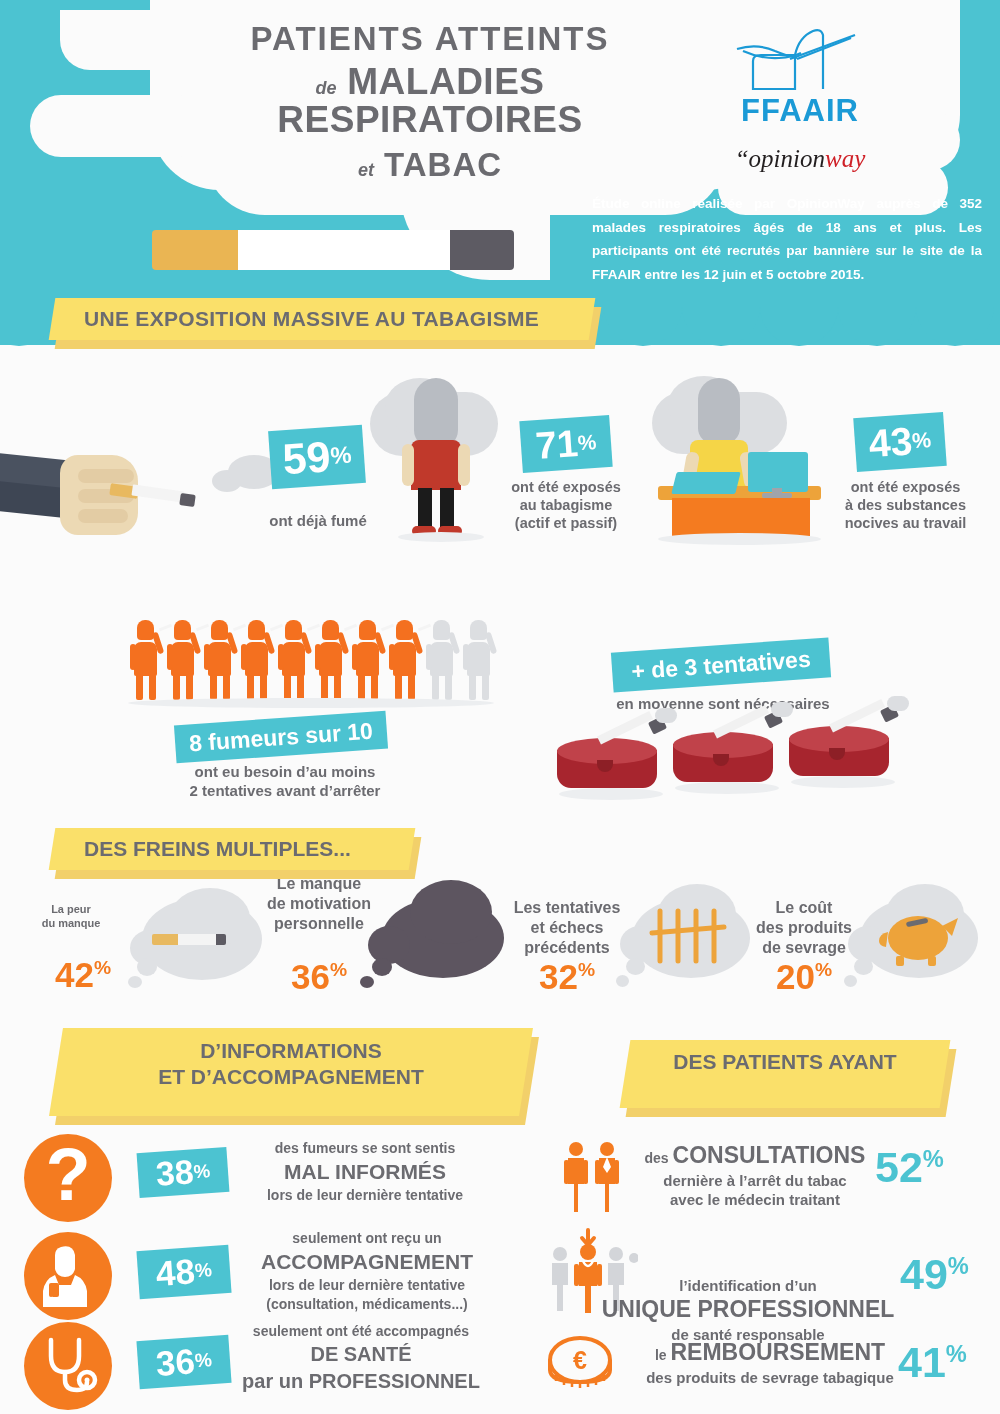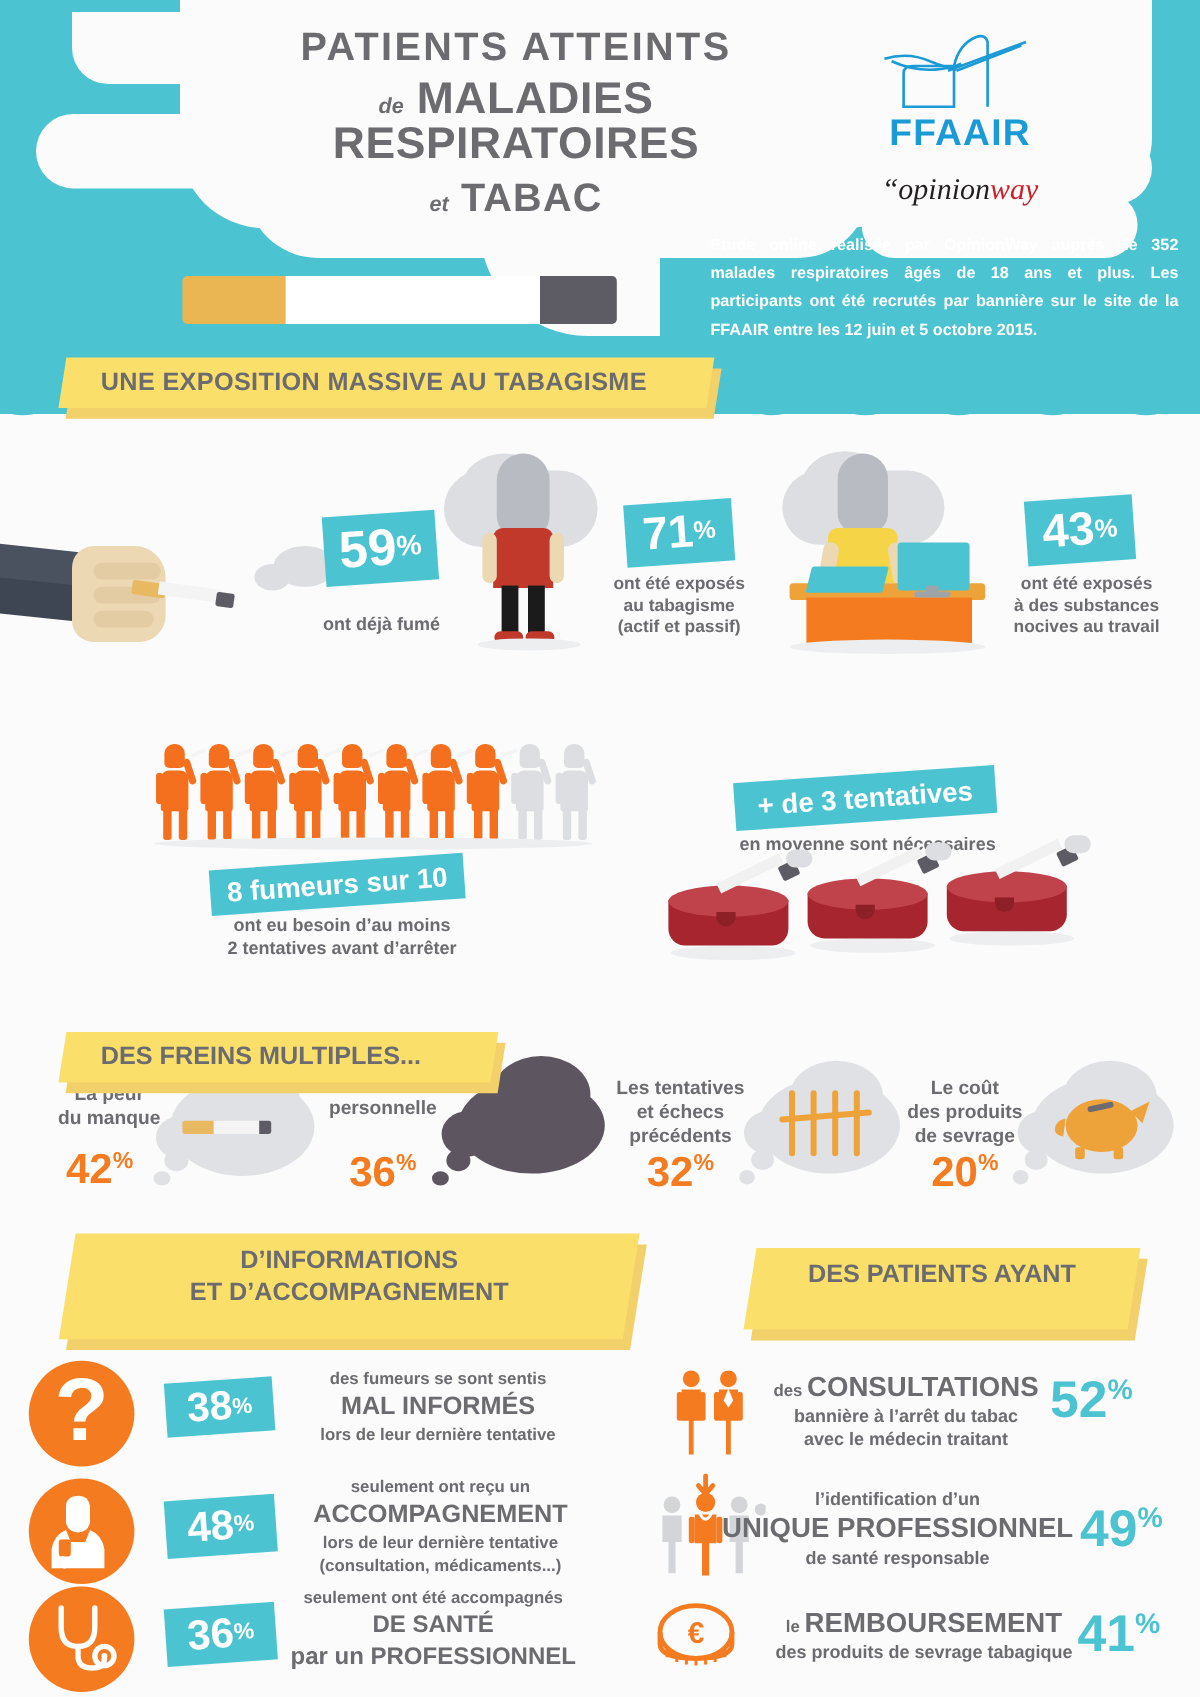--- a/index.html
+++ b/index.html
@@ -384,35 +384,35 @@
         <div style="position:absolute;left:4px;top:52px;width:104px;height:12px;background:#eceef0;border-radius:50%;"></div>
         <div style="position:absolute;left:2px;top:14px;width:100px;height:38px;background:#a7252e;border-radius:0 0 14px 14px;"></div>
         <div style="position:absolute;left:2px;top:2px;width:100px;height:26px;background:#c0424a;border-radius:50%;"></div>
         <div style="position:absolute;left:42px;top:24px;width:16px;height:12px;background:#8d1f26;border-radius:0 0 8px 8px;"></div>
         <div style="position:absolute;left:44px;top:0px;width:58px;height:9px;background:#f1f1f1;transform:rotate(-26deg);transform-origin:left center;"></div>
         <div style="position:absolute;left:95px;top:-17px;width:15px;height:13px;background:#5d5b63;border-radius:2px;transform:rotate(-26deg);"></div>
         <div style="position:absolute;left:100px;top:-28px;width:22px;height:15px;background:#dcdee1;border-radius:9px;"></div>
       </div>
     </div>
 
-  <div class="banner" style="left:52px; top:828px; width:360px; height:42px;margin-top:32px;">
+  <div class="banner" style="left:52px; top:828px; width:360px; height:42px;">
     <div class="shadow"></div>
       <div class="face"></div>
     <div class="txt" style="padding-left:32px; font-size:21px;">DES FREINS MULTIPLES...</div>
   </div>
 
   <div class="bubble" style="left:142px;top:898px;width:120px;height:82px;"></div>
   <div class="bubble" style="left:170px;top:888px;width:80px;height:60px;"></div>
   <div class="bubble" style="left:130px;top:930px;width:40px;height:36px;"></div>
   <div class="bubble" style="left:137px;top:958px;width:20px;height:18px;"></div>
   <div class="bubble" style="left:128px;top:976px;width:14px;height:12px;"></div>
   <div style="position:absolute;left:152px;top:934px;width:28px;height:11px;background:#e8b960;border-radius:2px 0 0 2px;"></div>
   <div style="position:absolute;left:178px;top:934px;width:40px;height:11px;background:#f4f4f4;"></div>
   <div style="position:absolute;left:216px;top:934px;width:10px;height:11px;background:#5d5b63;border-radius:0 2px 2px 0;"></div>
-  <div class="cap" style="left:36px;top:903px;width:110px;font-size:16px;">
+  <div class="cap" style="left:16px;top:903px;width:110px;font-size:11px;">
     <div>La peur</div>
     <div>du manque</div>
   </div>
   <div style="position:absolute;left:28px;top:955px;width:110px;text-align:center;font-size:35px;font-weight:bold;color:#f47b20;">
     <span>42</span><span class="pct-sign">%</span>
   </div>
 
   <div class="bubble bubble-dark" style="left:382px;top:898px;width:122px;height:80px;"></div>
   <div class="bubble bubble-dark" style="left:410px;top:880px;width:82px;height:64px;"></div>
   <div class="bubble bubble-dark" style="left:368px;top:926px;width:42px;height:38px;"></div>
@@ -555,21 +555,21 @@
       <path d="M37 18 h16 v26 h-6 v28 h-4 v-28 h-6 z"></path>
       <rect x="33" y="20" width="5" height="24" rx="2"></rect>
       <rect x="52" y="20" width="5" height="24" rx="2"></rect>
     </g>
     <path d="M45 17 l-4 10 l4 6 l4 -6 z" fill="#ffffff"></path>
   </svg>
   <div style="position:absolute;left:630px;top:1141px;width:250px;text-align:center;color:#6b6b70;font-weight:bold;line-height:1.3;">
     <div style="font-size:14px;">
       <span>des </span><span style="font-size:23px;">CONSULTATIONS</span>
     </div>
-    <div style="font-size:15px;">bannière à l’arrêt du tabac</div>
+    <div style="font-size:15px;">dernière à l’arrêt du tabac</div>
     <div style="font-size:15px;">avec le médecin traitant</div>
   </div>
   <div style="position:absolute;left:875px;top:1143px;font-size:43px;font-weight:bold;color:#4cc3d1;">
     <span>52</span><span class="pct-sign">%</span>
   </div>
 
   <svg style="position:absolute;left:546px;top:1228px;" width="92" height="86" viewBox="0 0 92 86">
     <g fill="#d3d5d9">
       <circle cx="14" cy="26" r="7"></circle>
         <path d="M6 35 h16 v22 h-5 v26 h-6 v-26 h-5 z"></path>
@@ -580,21 +580,21 @@
     <g fill="#f47b20">
       <circle cx="42" cy="24" r="8"></circle>
       <path d="M33 34 h18 v24 h-6 v27 h-6 v-27 h-6 z"></path>
       <rect x="28" y="36" width="5" height="22" rx="2"></rect>
       <rect x="51" y="36" width="5" height="22" rx="2"></rect>
       <path d="M42 2 L42 14 M36 10 L42 17 L48 10" stroke="#f47b20" stroke-width="4" fill="none" stroke-linecap="round"></path>
     </g>
     <path d="M37 33 q5 10 10 0" stroke="#ffffff" stroke-width="2.5" fill="none"></path>
   </svg>
   <div style="position:absolute;left:598px;top:1240px;width:300px;text-align:center;color:#6b6b70;font-weight:bold;line-height:1.28;">
-    <div style="font-size:15px;">l’identification d’un</div>
+    <div style="font-size:15px;margin-top:36px;">l’identification d’un</div>
     <div style="font-size:23px;">UNIQUE PROFESSIONNEL</div>
     <div style="font-size:15px;">de santé responsable</div>
   </div>
   <div style="position:absolute;left:900px;top:1250px;font-size:43px;font-weight:bold;color:#4cc3d1;">
     <span>49</span><span class="pct-sign">%</span>
   </div>
 
   <svg style="position:absolute;left:544px;top:1334px;" width="72" height="62" viewBox="0 0 72 62">
     <ellipse cx="36" cy="26" rx="30" ry="22" fill="none" stroke="#f47b20" stroke-width="4"></ellipse>
     <path d="M6 26 L6 36 q0 12 30 12 q30 0 30 -12 L66 26" fill="none" stroke="#f47b20" stroke-width="4"></path>

